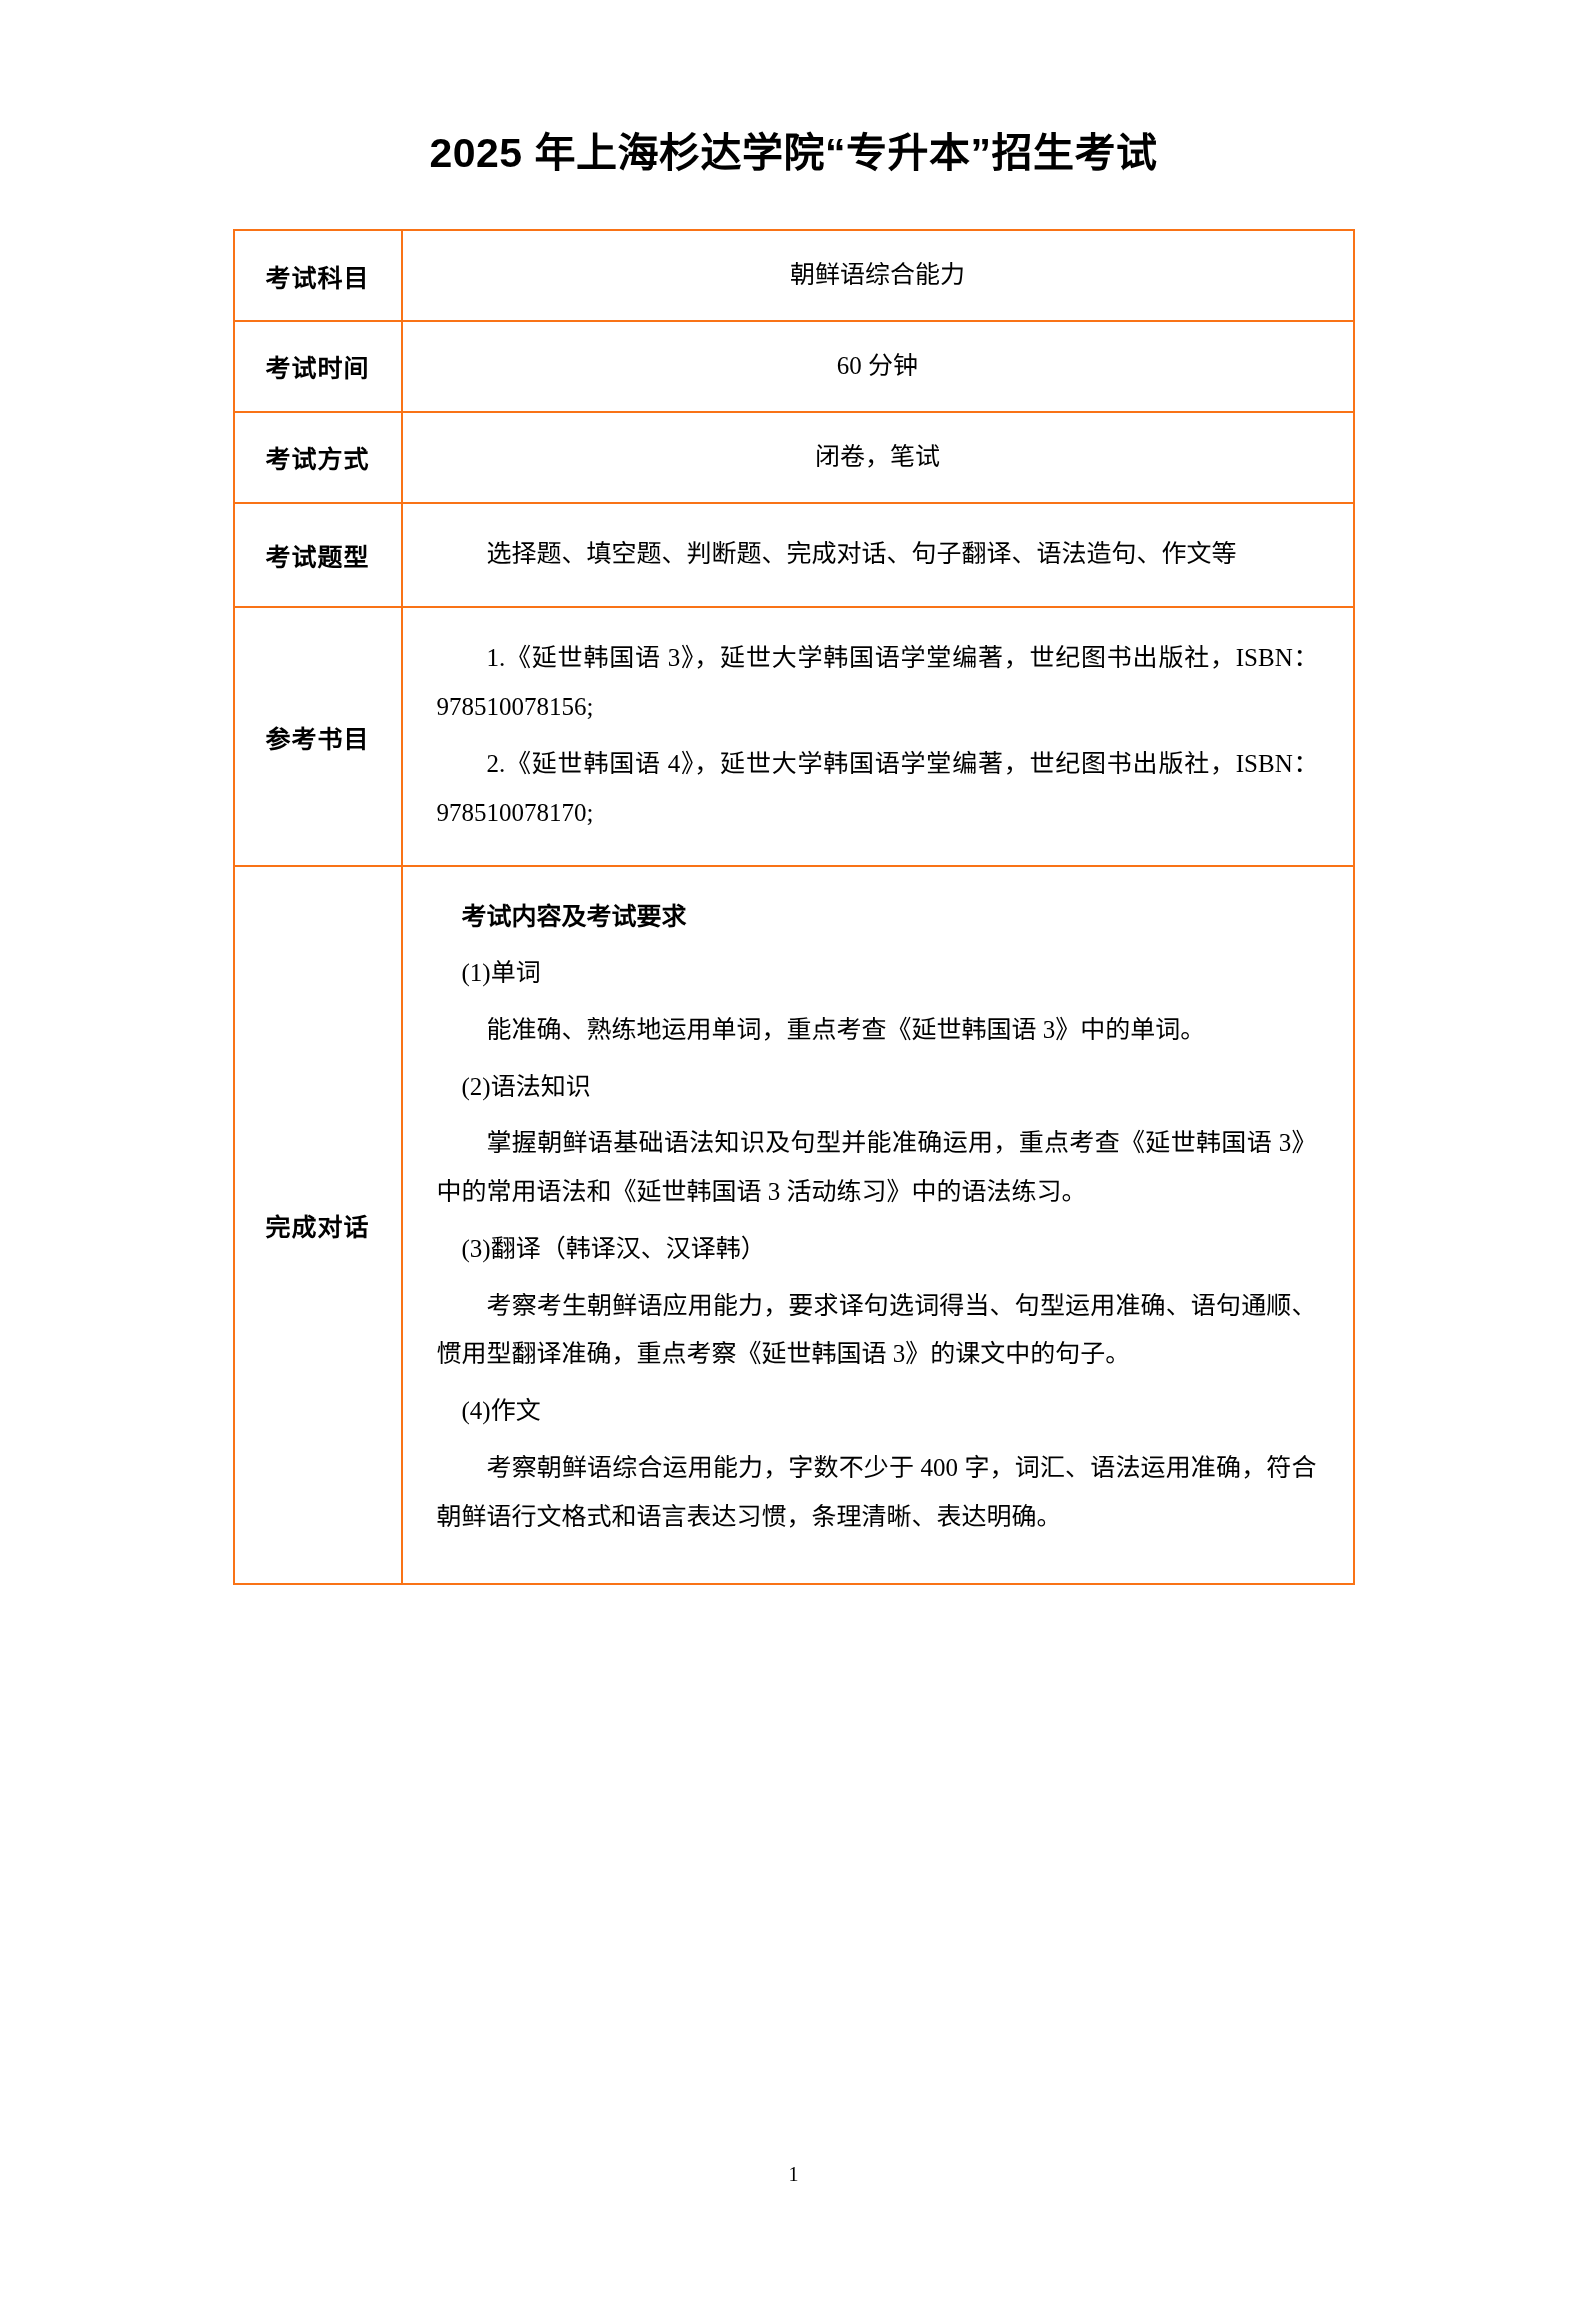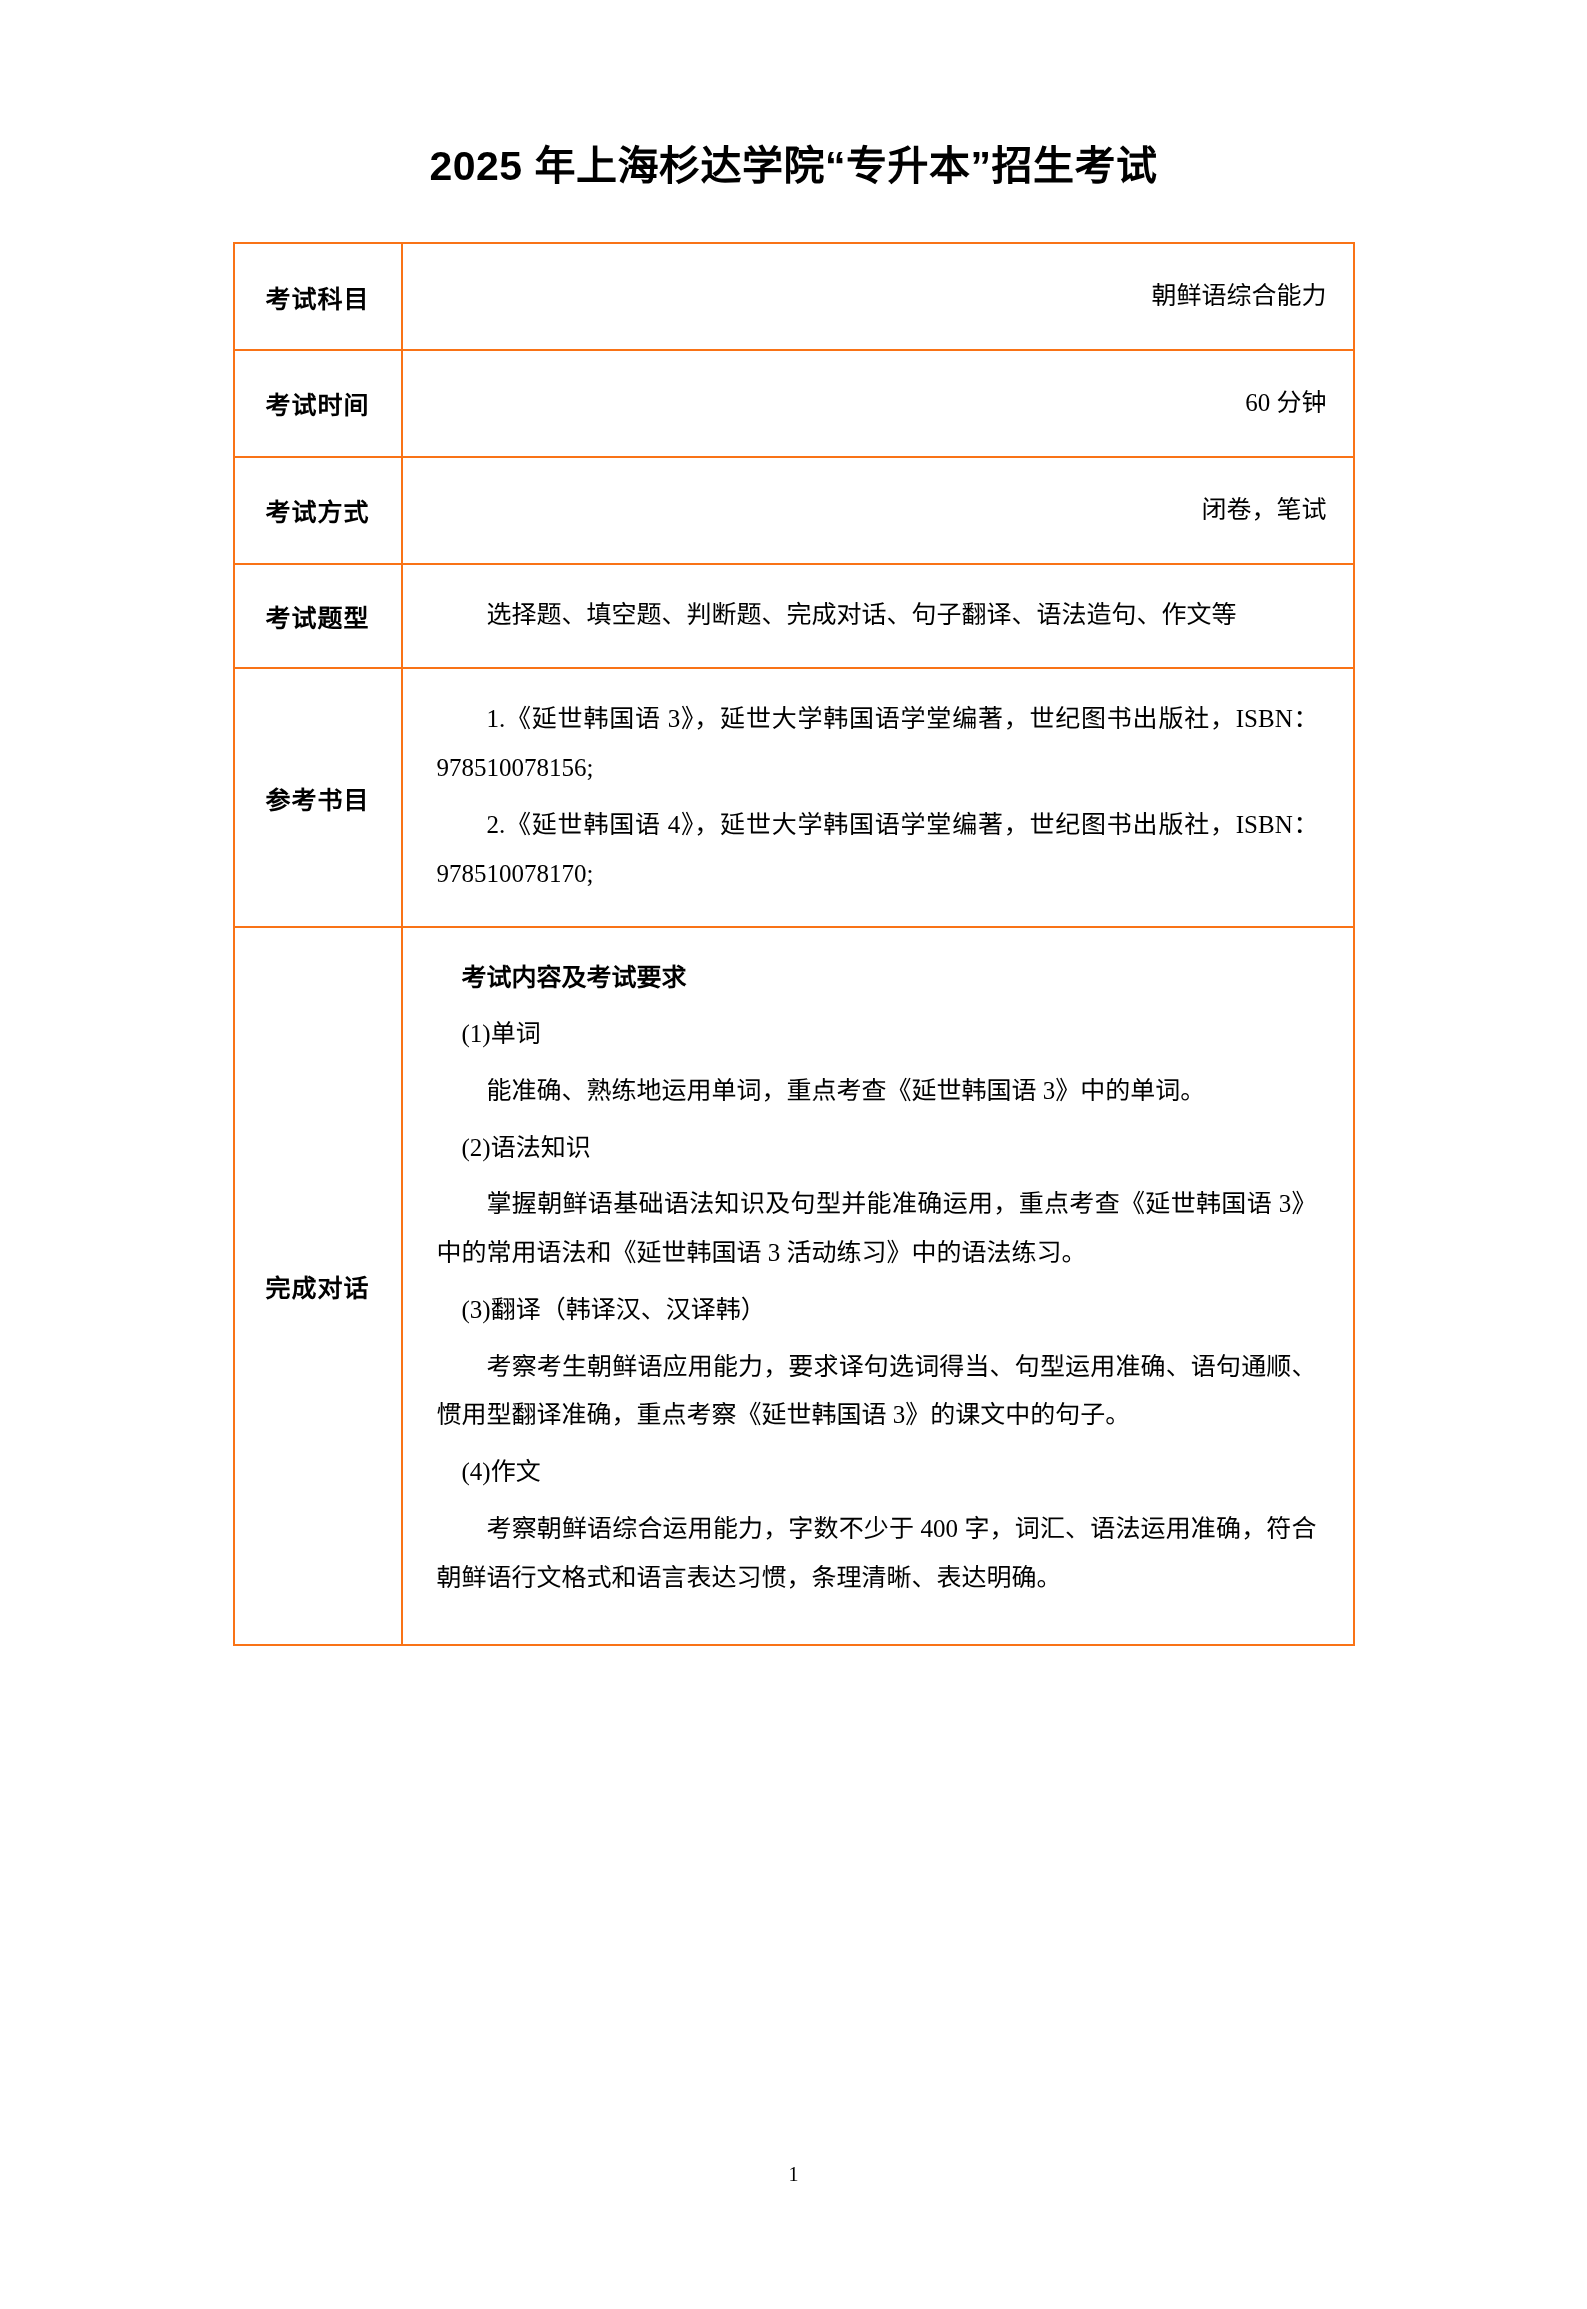--- a/index.html
+++ b/index.html
@@ -17,21 +17,21 @@
     -webkit-font-smoothing: antialiased;
   }
   .page {
     position: absolute;
     inset: 0;
     padding: 0;
   }
 
   
   .doc-title {
-    margin: 13px;
+    margin: 0;
     padding-top: 122px;
     text-align: center;
     font-family: "Liberation Sans", "DejaVu Sans", sans-serif;
     font-weight: 700;
     font-size: 41px;
     line-height: 1.52;
     letter-spacing: 0.5px;
     color: #000;
   }
   .doc-title .line { display: block; }
@@ -63,22 +63,22 @@
   .label-cell.top-align {
     vertical-align: middle;
   }
 
   .value-cell {
     font-size: 25px;
     line-height: 1.95;
     padding: 22px 26px 22px 26px;
   }
   .value-cell.centered {
-    text-align: right;
-    padding: 28px 26px;
+    text-align: center;
+    padding: 20px 26px;
     font-family: Liberation Serif, serif;
   }
   .value-cell.flow {
     text-align: justify;
     text-justify: inter-ideograph;
     padding: 18px 26px 20px 26px;
   }
   .value-cell.content {
     padding: 17px 28px 34px 26px;
     line-height: 1.95;

